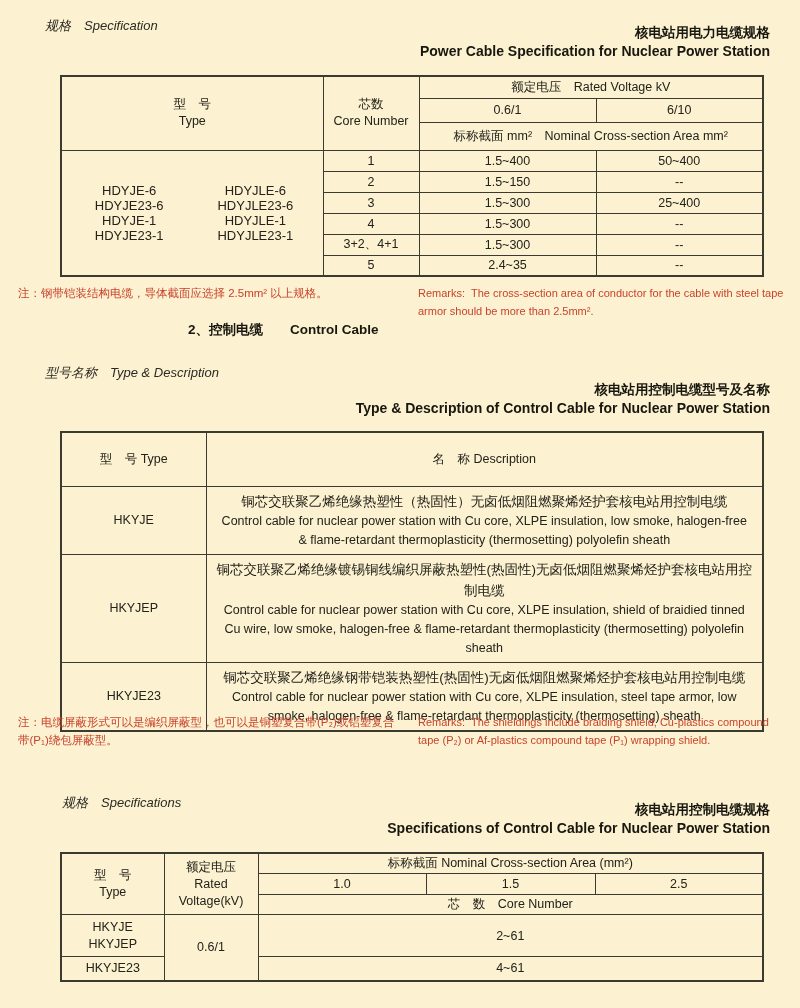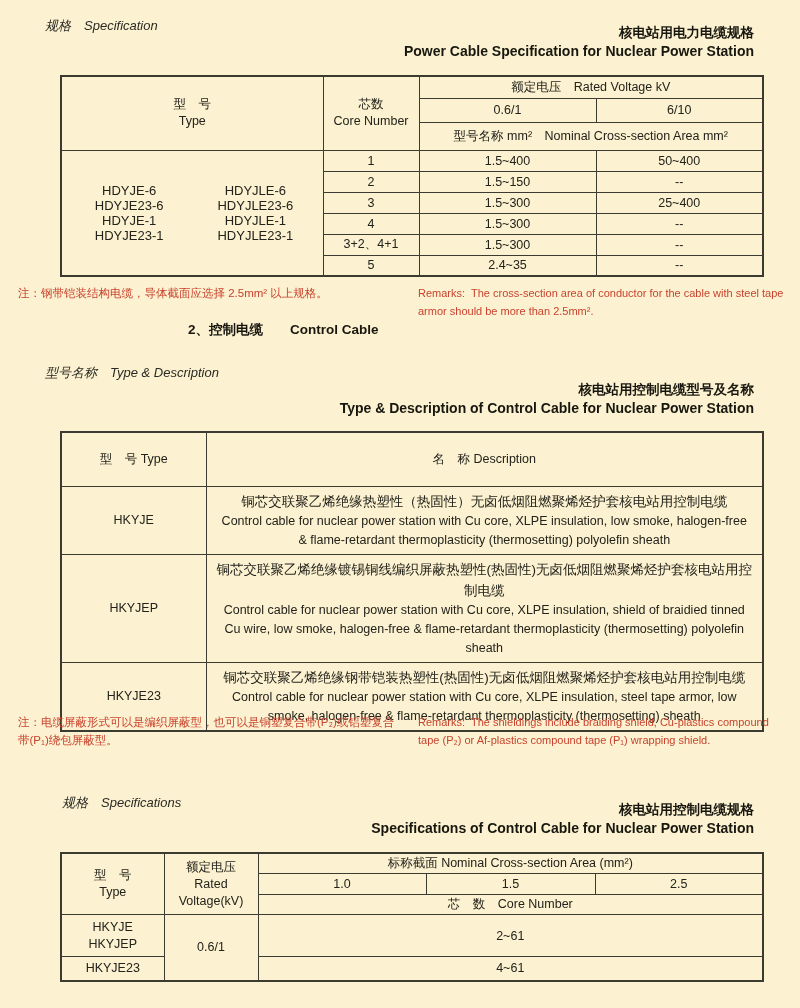--- a/index.html
+++ b/index.html
@@ -1,20 +1,20 @@
 <!DOCTYPE html>
 <html><head>
 <meta charset="utf-8">
 <style>
   html,body{margin:0;padding:0;background:#fcf1d0;}
   .page{position:relative;width:800px;height:1008px;background:#fcf1d0;overflow:hidden;
         font-family:"Liberation Sans","DejaVu Sans",sans-serif;color:#21211b;}
   .abs{position:absolute;}
   .lbl{font-size:13px;color:#2a2a24;font-style:italic;}
-  .titles{right:46px;text-align:right;font-weight:bold;color:#17170f;}
+  .titles{right:30px;text-align:right;font-weight:bold;color:#17170f;}
   .titles .cn{font-size:13.5px;line-height:17px;}
   .titles .en{font-size:14px;line-height:20px;}
   .sec-heading{font-weight:bold;font-size:13.5px;color:#17170f;}
 
   table{border-collapse:collapse;table-layout:fixed;}
   .tbl{border:2px solid #3c3b31;}
   .tbl td{border:1px solid #3c3b31;text-align:center;vertical-align:middle;
           font-size:12.5px;padding:1px 4px;color:#23231c;}
   .hdr{font-size:13px;}
   .typegrid{display:grid;grid-template-columns:1fr 1fr;grid-template-rows:repeat(4,1fr);
@@ -57,21 +57,21 @@
         <div>芯数</div>
         <div>Core Number</div>
       </td>
       <td colspan="2" class="hdr">额定电压　Rated Voltage  kV</td>
     </tr>
     <tr style="height:24px">
       <td>0.6/1</td>
       <td>6/10</td>
     </tr>
     <tr style="height:28px">
-      <td colspan="2" class="hdr">型号名称 mm²　Nominal Cross-section Area mm²</td>
+      <td colspan="2" class="hdr">标称截面 mm²　Nominal Cross-section Area mm²</td>
     </tr>
     <tr style="height:21px">
       <td rowspan="6">
         <div class="typegrid">
           <span>HDYJE-6</span>
           <span>HDYJLE-6</span>
           <span>HDYJE23-6</span>
           <span>HDYJLE23-6</span>
           <span>HDYJE-1</span>
           <span>HDYJLE-1</span>

